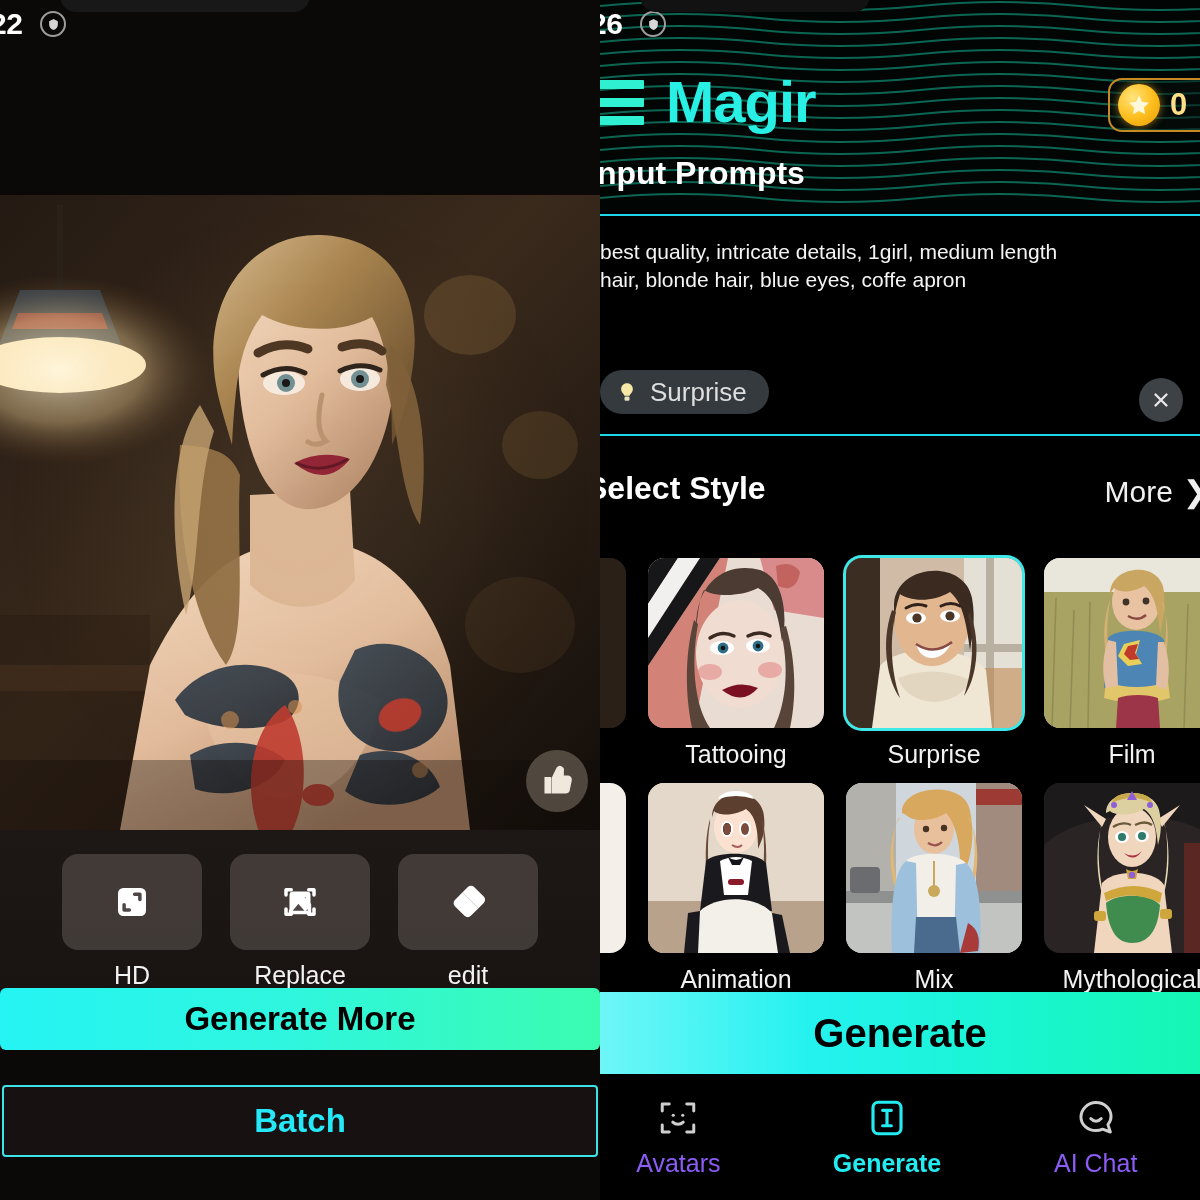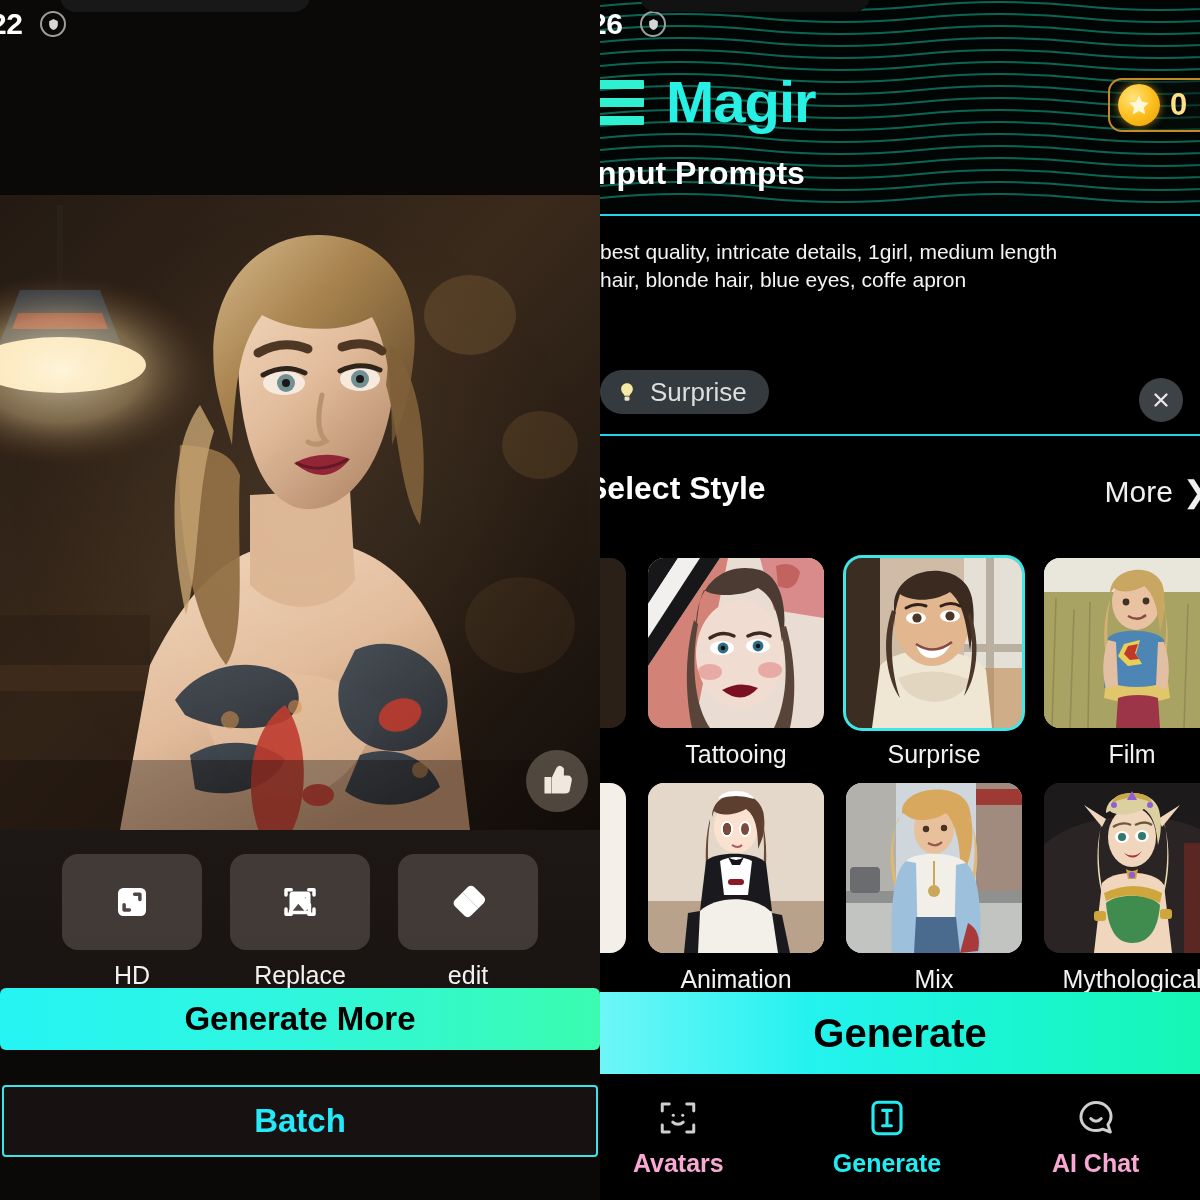--- a/index.html
+++ b/index.html
@@ -225,21 +225,21 @@
     position: absolute; bottom: 0; left: 0; width: 600px; height: 126px;
     background: #000; display: flex; align-items: center;
   }
   .nav-item {
     flex: 1; display: flex; flex-direction: column; align-items: center; gap: 10px;
     cursor: pointer;
   }
   .nav-item:first-child { margin-left: -26px; }
   .nav-icon { height: 42px; display: flex; align-items: center; justify-content: center; }
   .nav-icon svg { width: 42px; height: 42px; }
-  .nav-label { font-size: 25px; color: #f9a8d4; font-weight: bold; }
+  .nav-label { font-size: 25px; color: #8b5cf6; }
   .nav-item.active .nav-label { color: #22ecf2; font-weight: bold; }
 </style>
 </head>
 <body>
 
 <div class="screen">
 
   <div class="panel-left">
     <div class="notch-left"></div>
 

